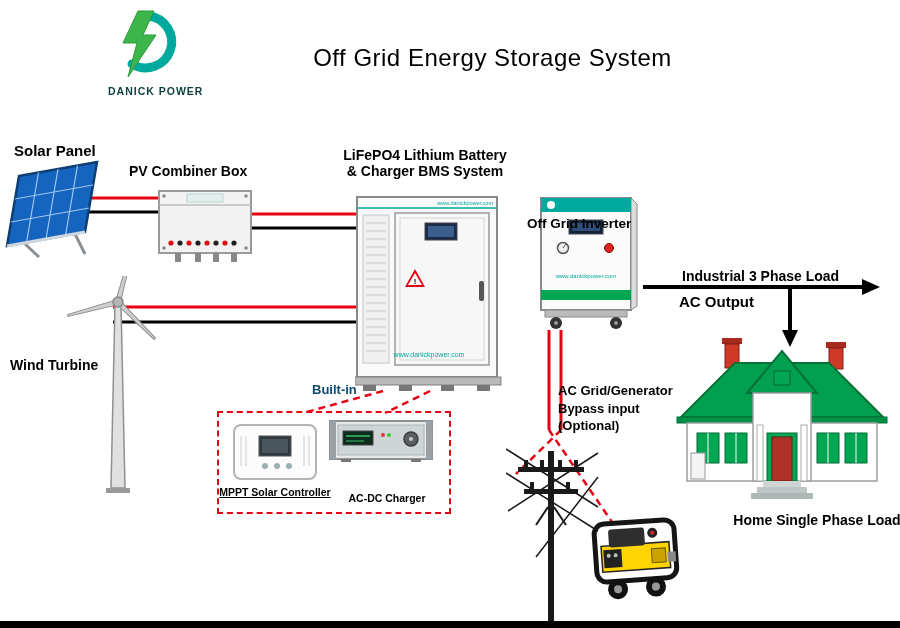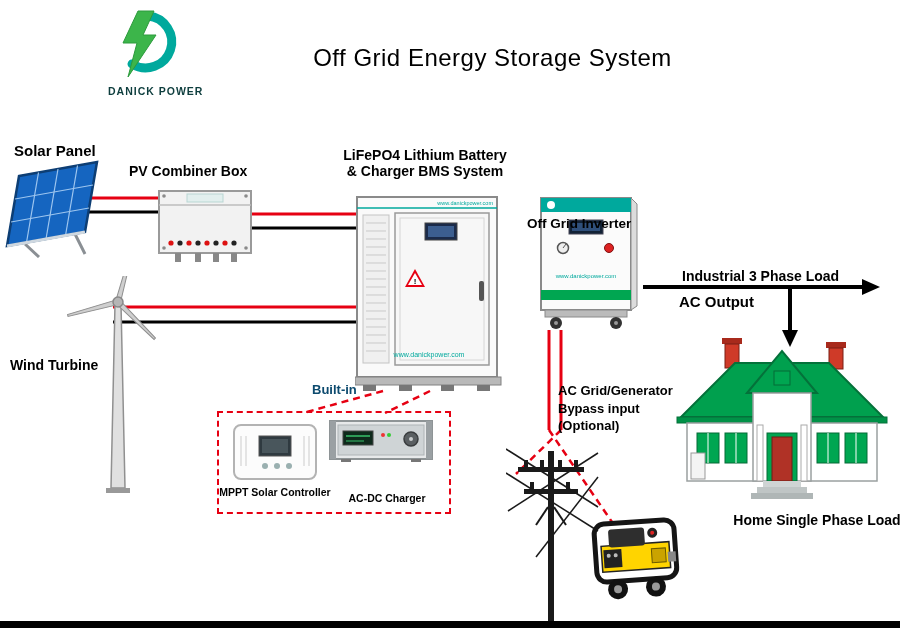--- a/index.html
+++ b/index.html
@@ -220,21 +220,21 @@
     <rect x="28" y="14" width="32" height="20" fill="#2f3a40" stroke="#555" stroke-width="1"></rect>
     <rect x="31" y="17" width="26" height="14" fill="#49565c"></rect>
     <circle cx="34" cy="44" r="3" fill="#9ab0b0"></circle>
       <circle cx="46" cy="44" r="3" fill="#9ab0b0"></circle>
       <circle cx="58" cy="44" r="3" fill="#9ab0b0"></circle>
     <line x1="10" y1="14" x2="10" y2="44" stroke="#ddd" stroke-width="1.5"></line>
     <line x1="15" y1="14" x2="15" y2="44" stroke="#ddd" stroke-width="1.5"></line>
     <line x1="73" y1="14" x2="73" y2="44" stroke="#ddd" stroke-width="1.5"></line>
     <line x1="78" y1="14" x2="78" y2="44" stroke="#ddd" stroke-width="1.5"></line>
   </svg>
-  <div class="label lbl11 center" style="left:219px;top:486px;width:112px;">MPPT Solar Controller</div>
+  <div class="label lbl11 center" style="left:219px;top:486px;width:112px;text-decoration:underline;">MPPT Solar Controller</div>
   <svg class="comp" style="left:327px;top:415px;" width="108" height="50" viewBox="0 0 108 50">
     <rect x="3" y="6" width="102" height="38" fill="#e7e9ea" stroke="#8e9496" stroke-width="2"></rect>
     <rect x="3" y="6" width="6" height="38" fill="#9aa0a3"></rect>
       <rect x="99" y="6" width="6" height="38" fill="#9aa0a3"></rect>
     <rect x="11" y="10" width="86" height="30" fill="#cfd4d6" stroke="#aeb4b6" stroke-width="1"></rect>
     <rect x="16" y="16" width="30" height="14" fill="#0e2a1c" stroke="#444" stroke-width="1"></rect>
     <line x1="19" y1="21" x2="43" y2="21" stroke="#39c06a" stroke-width="1.5"></line>
     <line x1="19" y1="26" x2="37" y2="26" stroke="#39c06a" stroke-width="1"></line>
     <circle cx="56" cy="20" r="2" fill="#e33"></circle>
       <circle cx="62" cy="20" r="2" fill="#3c3"></circle>

